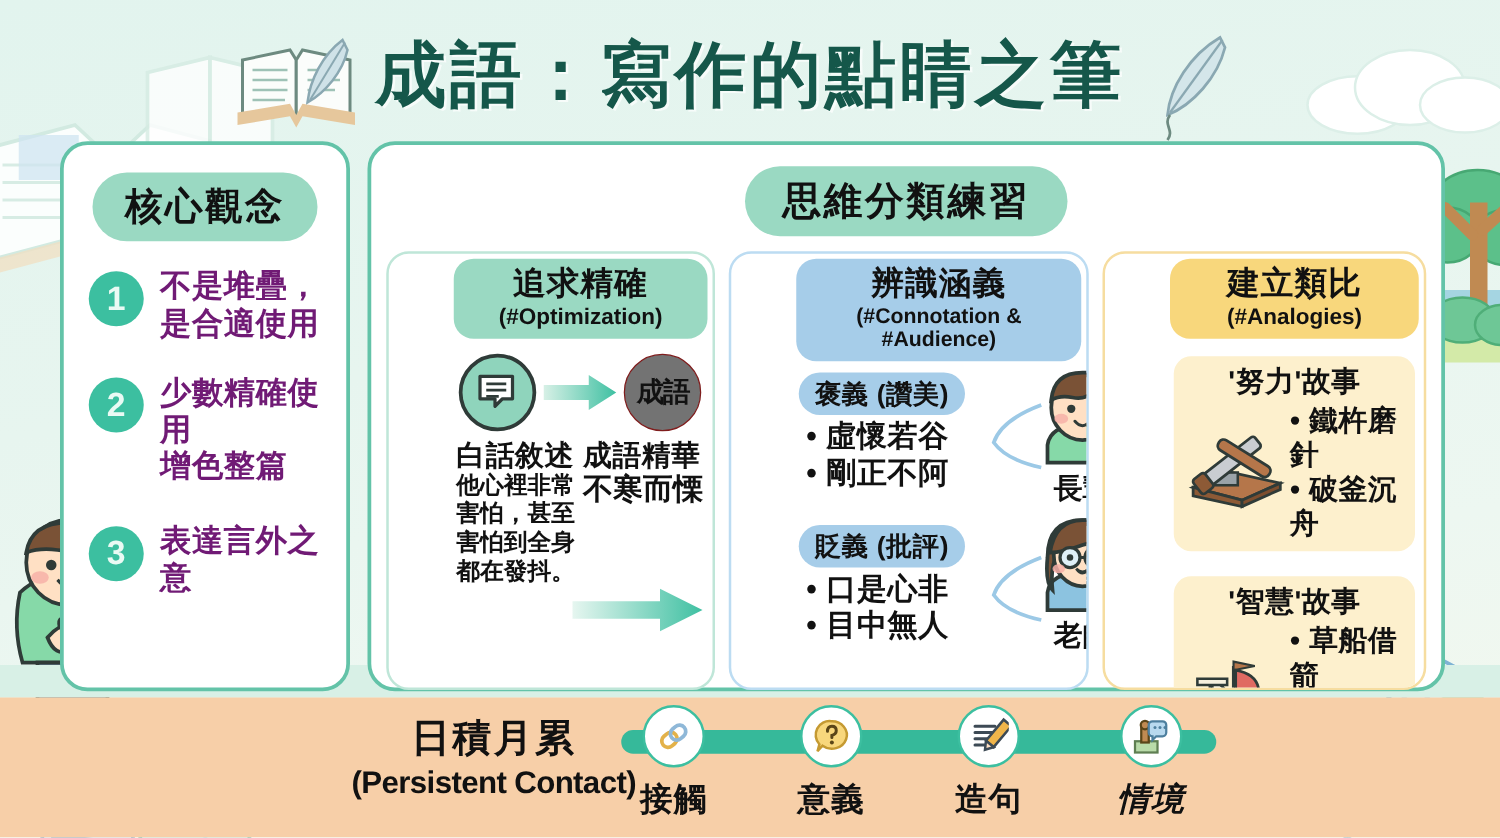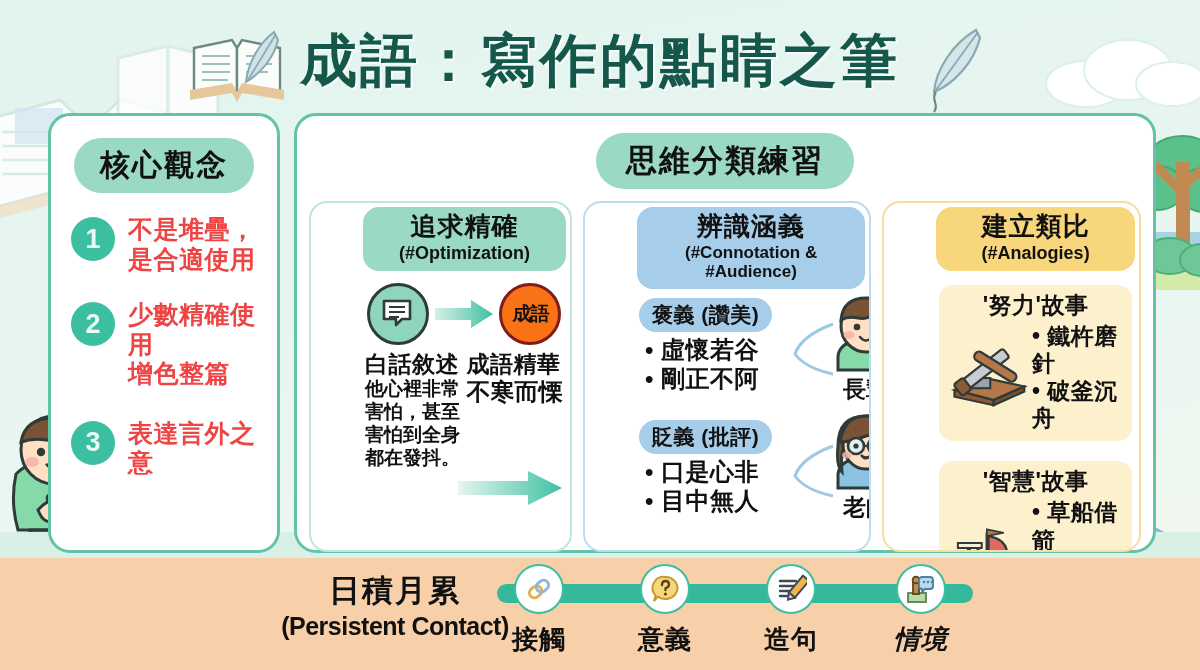--- a/index.html
+++ b/index.html
@@ -58,21 +58,21 @@
 
   .core-list { margin-top: 22px; padding: 0 14px 0 20px; }
   .core-item { display: flex; align-items: flex-start; gap: 13px; margin-bottom: 26px; }
   .num {
     width: 44px; height: 44px; min-width: 44px; border-radius: 50%;
     background: #3cbfa0; color: #eafaf4;
     font-size: 27px; font-weight: 900;
     display: flex; align-items: center; justify-content: center;
     margin-top: 2px;
   }
-  .core-text { font-size: 25px; font-weight: 900; color: #ef4444; line-height: 1.18; letter-spacing: .5px; }
+  .core-text { font-size: 25px; font-weight: 900; color: #701a75; line-height: 1.18; letter-spacing: .5px; }
 
   
   .sec-pill {
     font-size: 31px; letter-spacing: 2px; padding: 7px 30px;
     margin: 17px auto 0; display: block; width: fit-content;
   }
 
   .cols { display: flex; gap: 11px; padding: 12px 12px 12px 12px; height: 375px; }
   .col {
     flex: 1; background: #fff; border-radius: 18px; border: 2px solid #bfe6d8;
@@ -94,23 +94,23 @@
 
   
   .flow { display: flex; align-items: center; justify-content: center; gap: 4px; margin-top: 12px; }
   .circ-icon {
     width: 62px; height: 62px; border-radius: 50%;
     background: #8fd4bc; border: 3px solid #2f3b38;
     display: flex; align-items: center; justify-content: center;
   }
   .circ-word {
     width: 62px; height: 62px; border-radius: 50%;
-    background: #f97316; border: 3px solid #7f1d1d;
+    background: #737373; border: 1px solid #7f1d1d;
     display: flex; align-items: center; justify-content: center;
-    font-size: 19px; font-weight: 900; color: #111; letter-spacing: -1px;
+    font-size: 22px; font-weight: 900; color: #111; letter-spacing: -1px;
   }
   .two-cols { display: flex; margin-top: 6px; padding: 0 6px; }
   .tc { flex: 1; text-align: left; }
   .tc.right { text-align: left; padding-left: 4px; }
   .hdr-bold { font-size: 23px; font-weight: 900; color: #111; letter-spacing: .5px; line-height: 1.2; }
   .small-body { font-size: 19px; font-weight: 900; color: #111; line-height: 1.2; letter-spacing: 0; }
   .big-body { font-size: 24px; font-weight: 900; color: #111; line-height: 1.18; }
 
   
   .grp { margin: 9px 0 0 6px; position: relative; }

